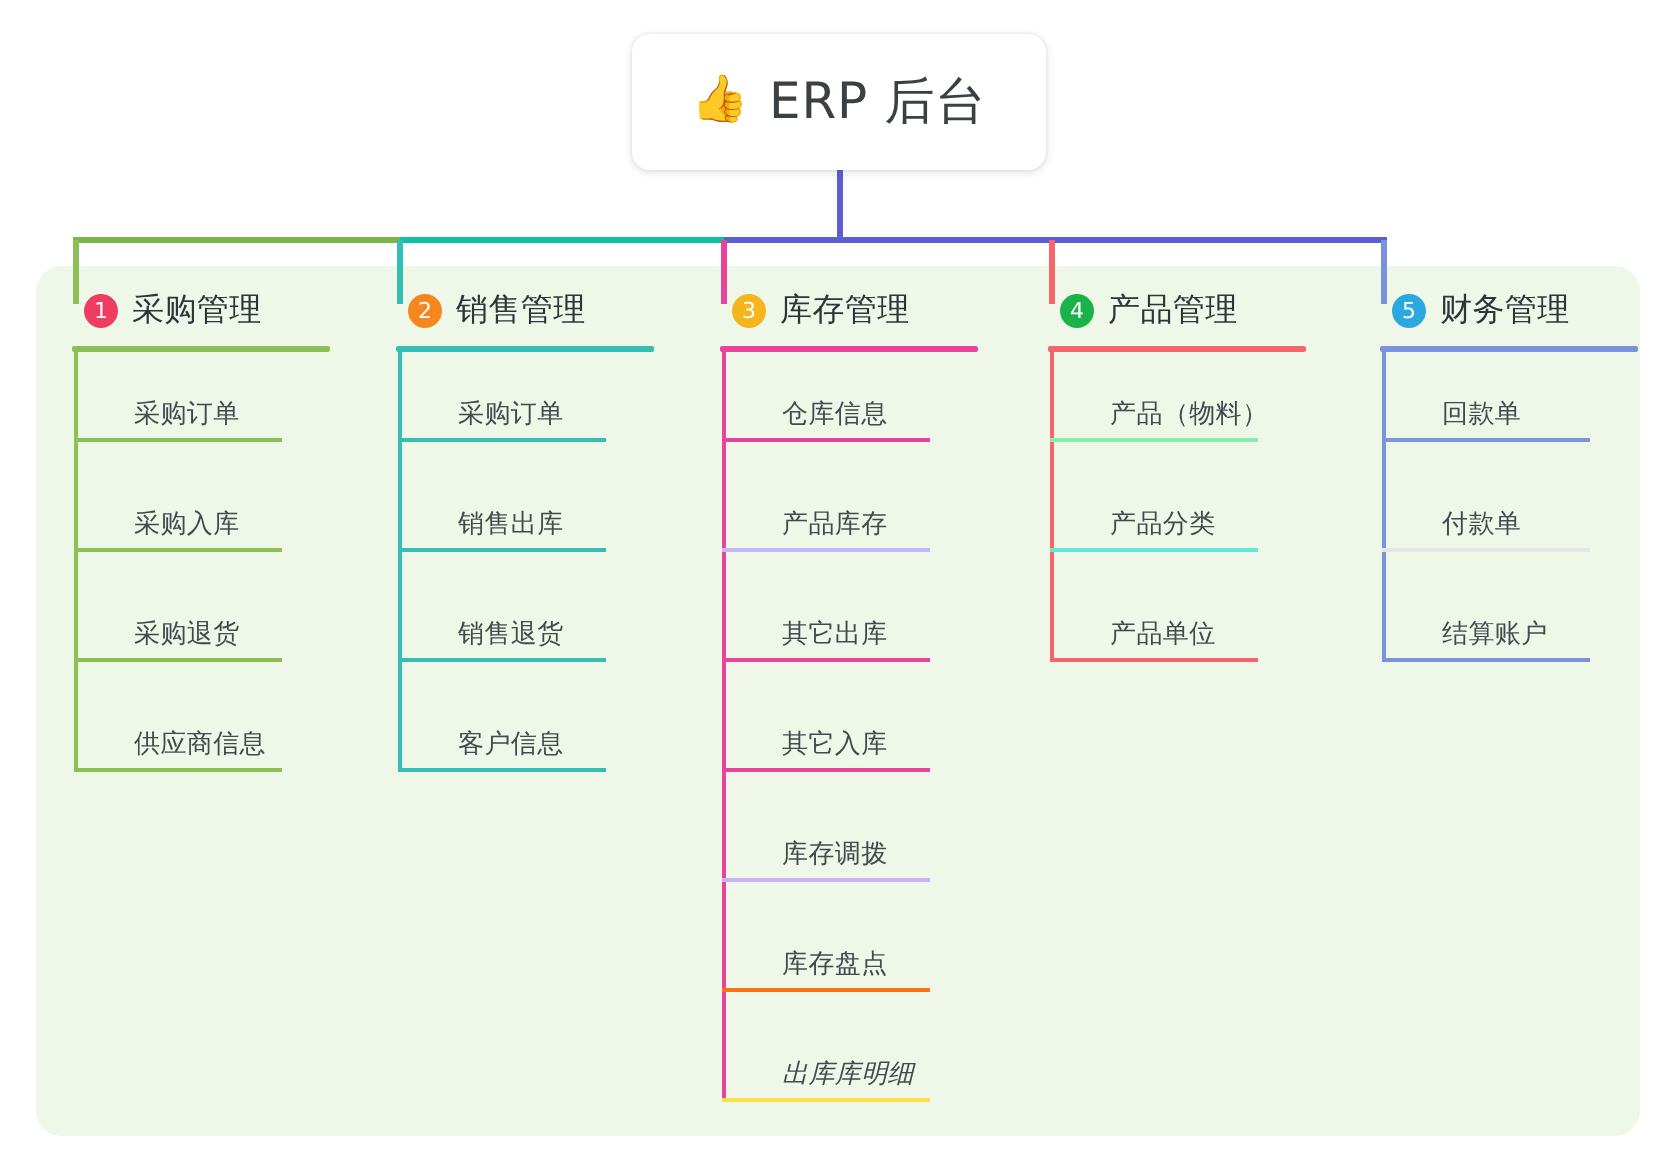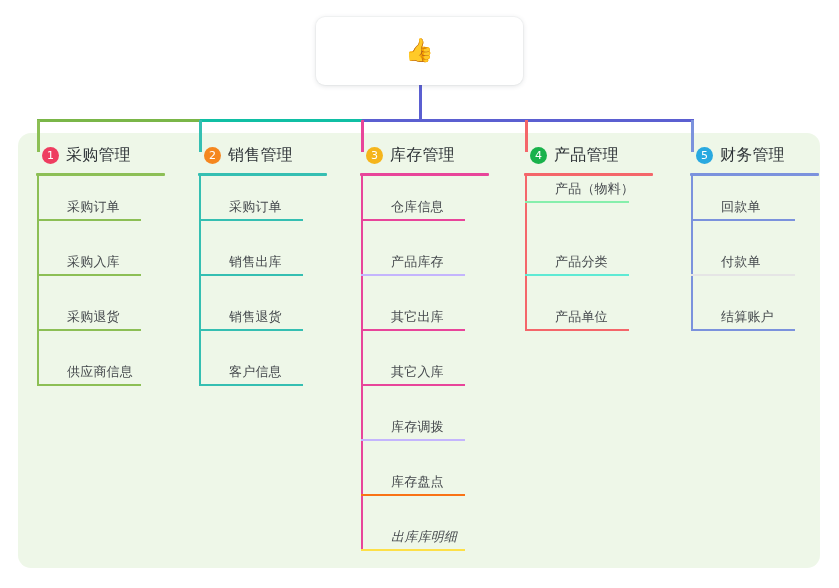--- a/index.html
+++ b/index.html
@@ -151,20 +151,21 @@
     white-space: nowrap;
     letter-spacing: 0.2px;
   }
 </style>
 </head>
 <body>
 
 <div id="root-card">
   <div class="root-inner">
     <span class="thumb">👍</span>
+    <span class="root-title">ERP 后台</span>
   </div>
 </div>
 
 <svg id="connectors" viewBox="0 0 839 588" width="839" height="588">
     <line x1="420" y1="85" x2="420" y2="120" stroke="#5b5fd1" stroke-width="3" shape-rendering="crispEdges"></line>
     <line x1="36.5" y1="120" x2="200" y2="120" stroke="#7ab648" stroke-width="3" shape-rendering="crispEdges"></line>
     <line x1="200" y1="120" x2="362" y2="120" stroke="#10bfa4" stroke-width="3" shape-rendering="crispEdges"></line>
     <line x1="362" y1="120" x2="693.5" y2="120" stroke="#5b5fd1" stroke-width="3" shape-rendering="crispEdges"></line>
     <line x1="38" y1="120" x2="38" y2="152" stroke="#8cbf55" stroke-width="3" shape-rendering="crispEdges"></line>
     <line x1="200" y1="120" x2="200" y2="152" stroke="#35bfb2" stroke-width="3" shape-rendering="crispEdges"></line>
@@ -245,21 +246,21 @@
         <span class="item-label">出库库明细</span>
       </div>
     </div>
     <div class="column col-3">
       <div class="col-head">
         <span class="badge" style="background: rgb(25, 178, 75);">4</span>
         <span class="col-title">产品管理</span>
       </div>
       <div class="col-head-rule" style="background: rgb(244, 102, 106);"></div>
       <div class="spine" style="background: rgb(244, 102, 106); height: 155px;"></div>
-      <div class="item" style="top: 68px; background: #86efac;">
+      <div class="item" style="top: 86px; background: #86efac;">
         <span class="item-label">产品（物料）</span>
       </div>
       <div class="item" style="top: 141px; background: #5eead4;">
         <span class="item-label">产品分类</span>
       </div>
       <div class="item" style="top: 196px; background: rgb(244, 102, 106);">
         <span class="item-label">产品单位</span>
       </div>
     </div>
     <div class="column col-4">

